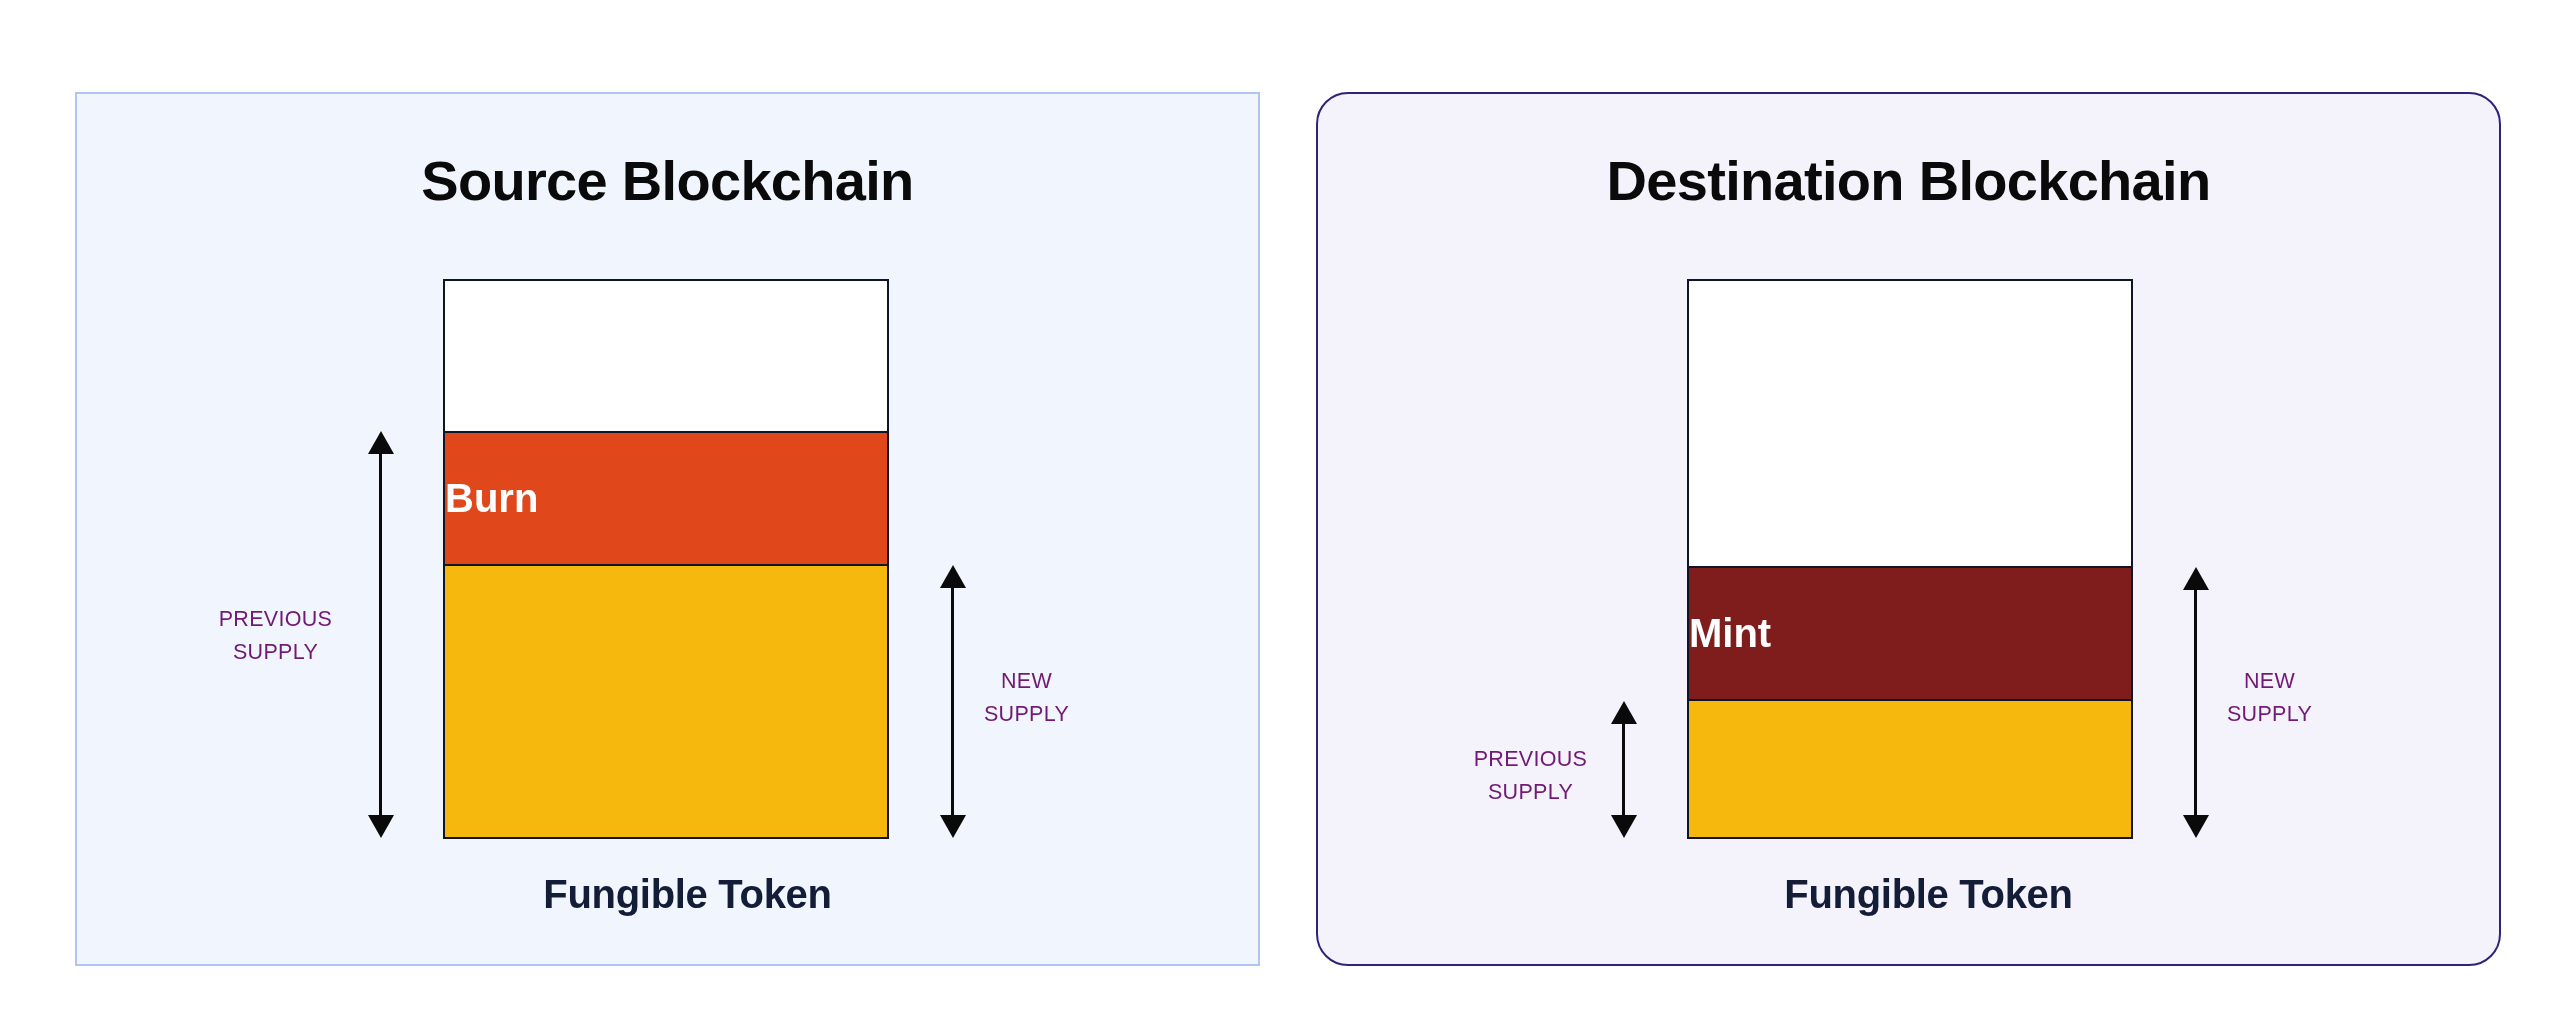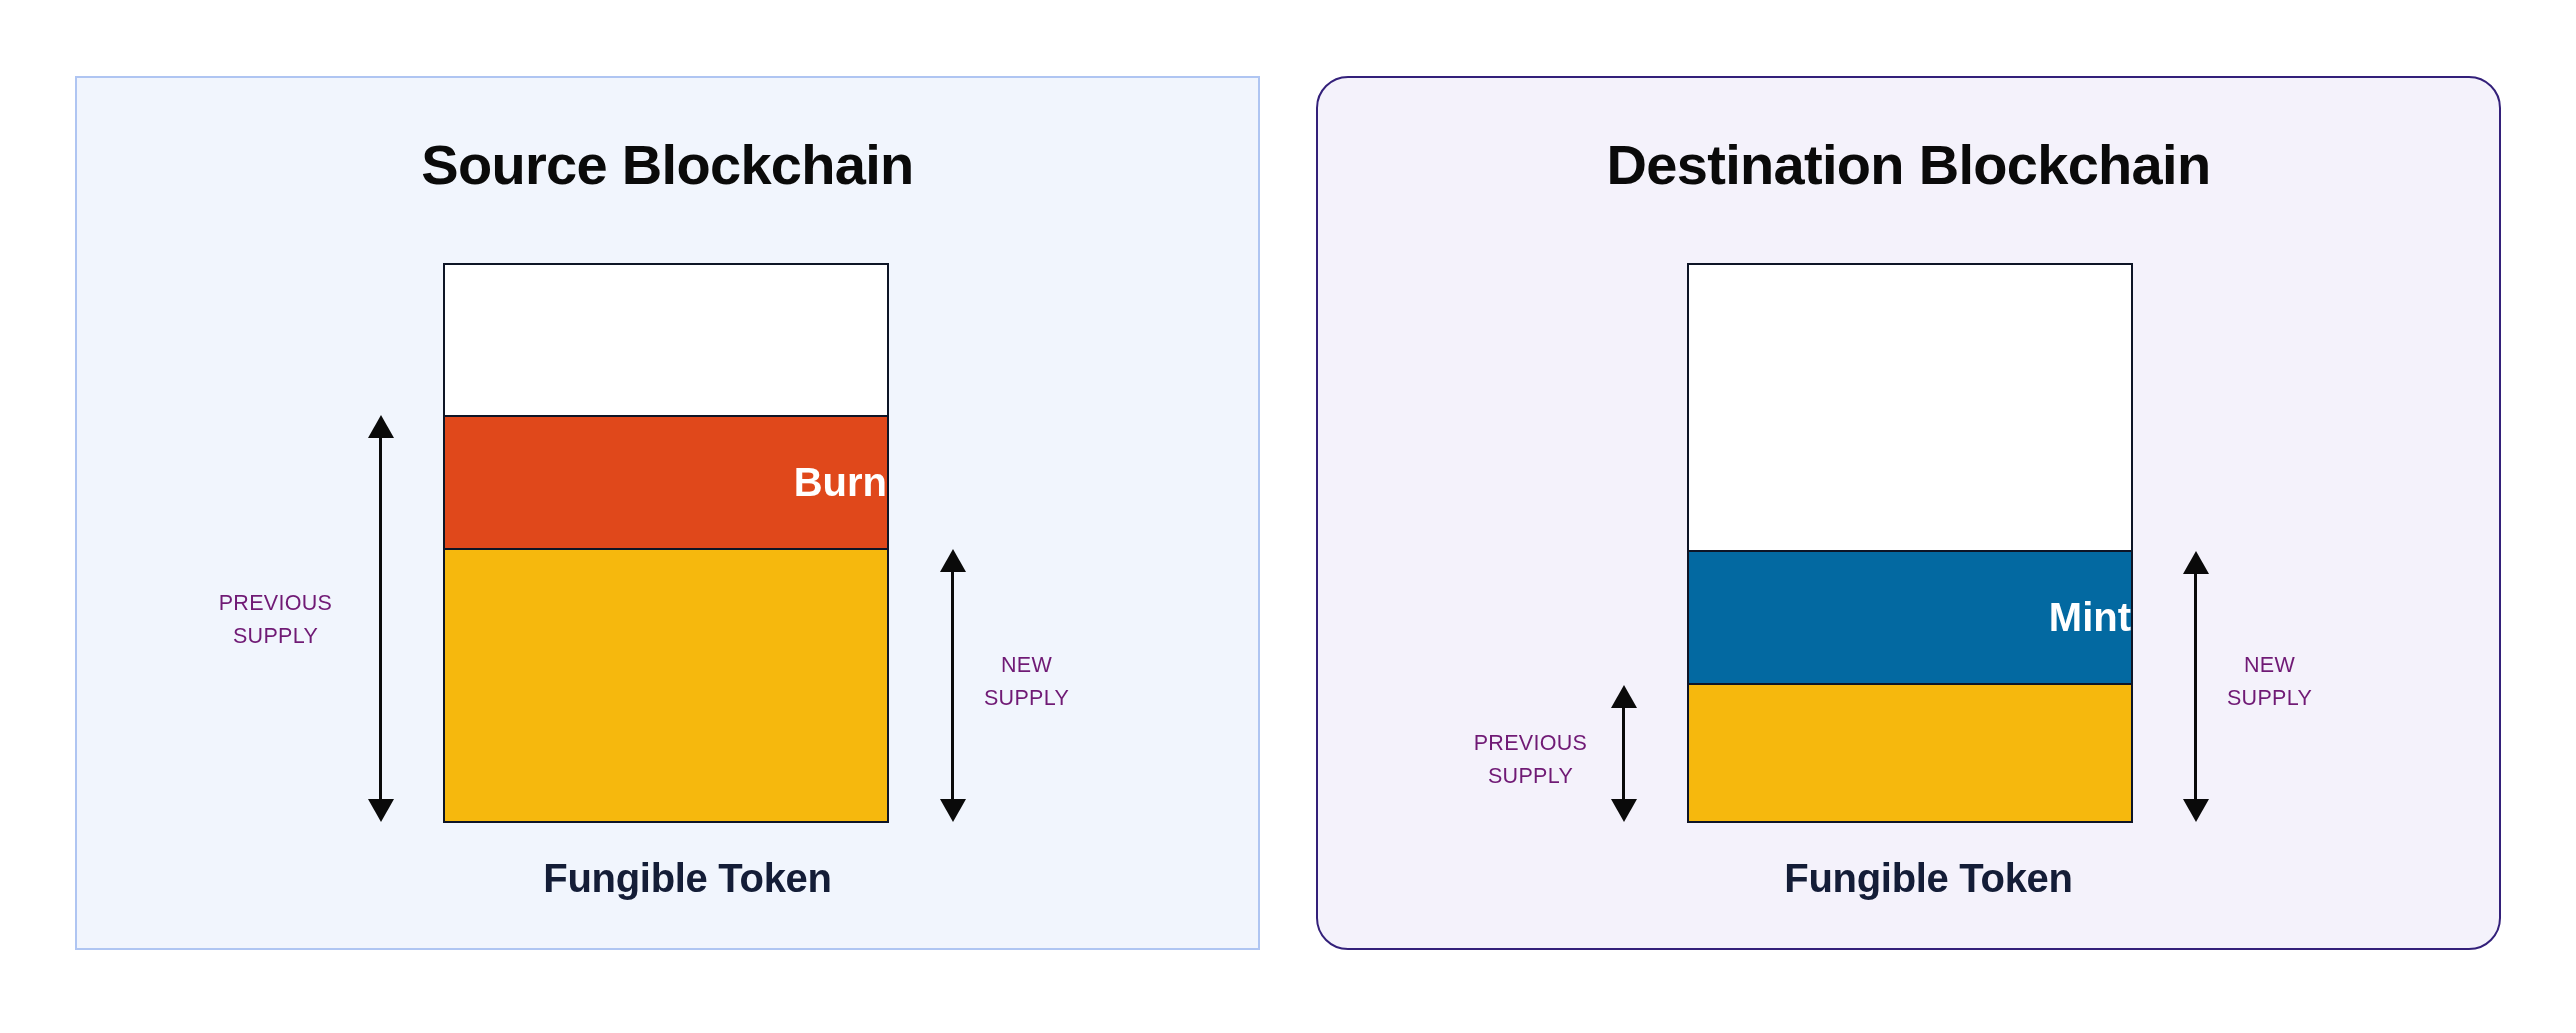--- a/index.html
+++ b/index.html
@@ -1,21 +1,21 @@
 <!DOCTYPE html>
 <html style="font-size:10.4px"><head>
 <meta charset="utf-8">
 <style>
   html,body{margin:0;padding:0;background:#ffffff;}
   .canvas{
     position:relative;width:2576px;height:1033px;background:#ffffff;
     font-family:"Liberation Sans", sans-serif;overflow:hidden;
   }
   .panel{
-    position:absolute;top:76px;width:1185px;height:874px;
+    position:absolute;top:92px;width:1185px;height:874px;
     box-sizing:border-box;border:2.6px solid transparent;
   }
   .panel.source{left:75px;background:#F1F5FD;border-color:#AFC5F2;}
   .panel.dest{left:1316px;background:#F4F2FB;border-color:#33207A;border-radius:32px;}
 
   .panel-title{
     position:absolute;top:52px;left:0;width:100%;margin:0;
     text-align:center;font-size:56px;line-height:69px;font-weight:700;
     letter-spacing:-0.7px;color:#0a0a0a;
   }
@@ -25,21 +25,21 @@
     box-sizing:border-box;border:2.6px solid #0E1526;background:#ffffff;
     display:flex;flex-direction:column;
   }
   .source .bar{left:366px;}
   .dest .bar{left:369px;}
   .seg{width:100%;}
   .seg-top{flex:0 0 150px;background:#ffffff;}
   .dest .seg-top{flex:0 0 285px;}
   .seg-mid{
     flex:0 0 131px;border-top:2.6px solid #0E1526;border-bottom:2.6px solid #0E1526;
-    display:flex;align-items:center;justify-content:flex-end;
+    display:flex;align-items:center;justify-content:flex-start;
   }
   .seg-bottom{flex:1 1 auto;}
   .seg-label{color:#ffffff;font-size:40px;font-weight:700;letter-spacing:0;}
 
   .varrow{
     position:absolute;width:27px;
     display:flex;flex-direction:column;align-items:center;
   }
   .varrow .shaft{flex:1 1 auto;width:3.3px;background:#0A0A0A;}
   .varrow .head{width:0;height:0;border-left:13.7px solid transparent;border-right:13.7px solid transparent;flex:0 0 auto;}
@@ -103,21 +103,21 @@
     </div>
 
     <div class="caption">Fungible Token</div>
   </section>
 
   <section class="panel dest">
     <h2 class="panel-title">Destination Blockchain</h2>
 
     <div class="bar">
       <div class="seg seg-top" style="background-color: rgb(255, 255, 255);"></div>
-      <div class="seg seg-mid" style="background-color: #0369a1;">
+      <div class="seg seg-mid" style="background-color: #7f1d1d;">
         <span class="seg-label">Mint</span>
       </div>
       <div class="seg seg-bottom" style="background-color: rgb(246, 184, 13);"></div>
     </div>
 
     <div class="varrow prev">
       <div class="head up"></div>
       <div class="shaft"></div>
       <div class="head down"></div>
     </div>

